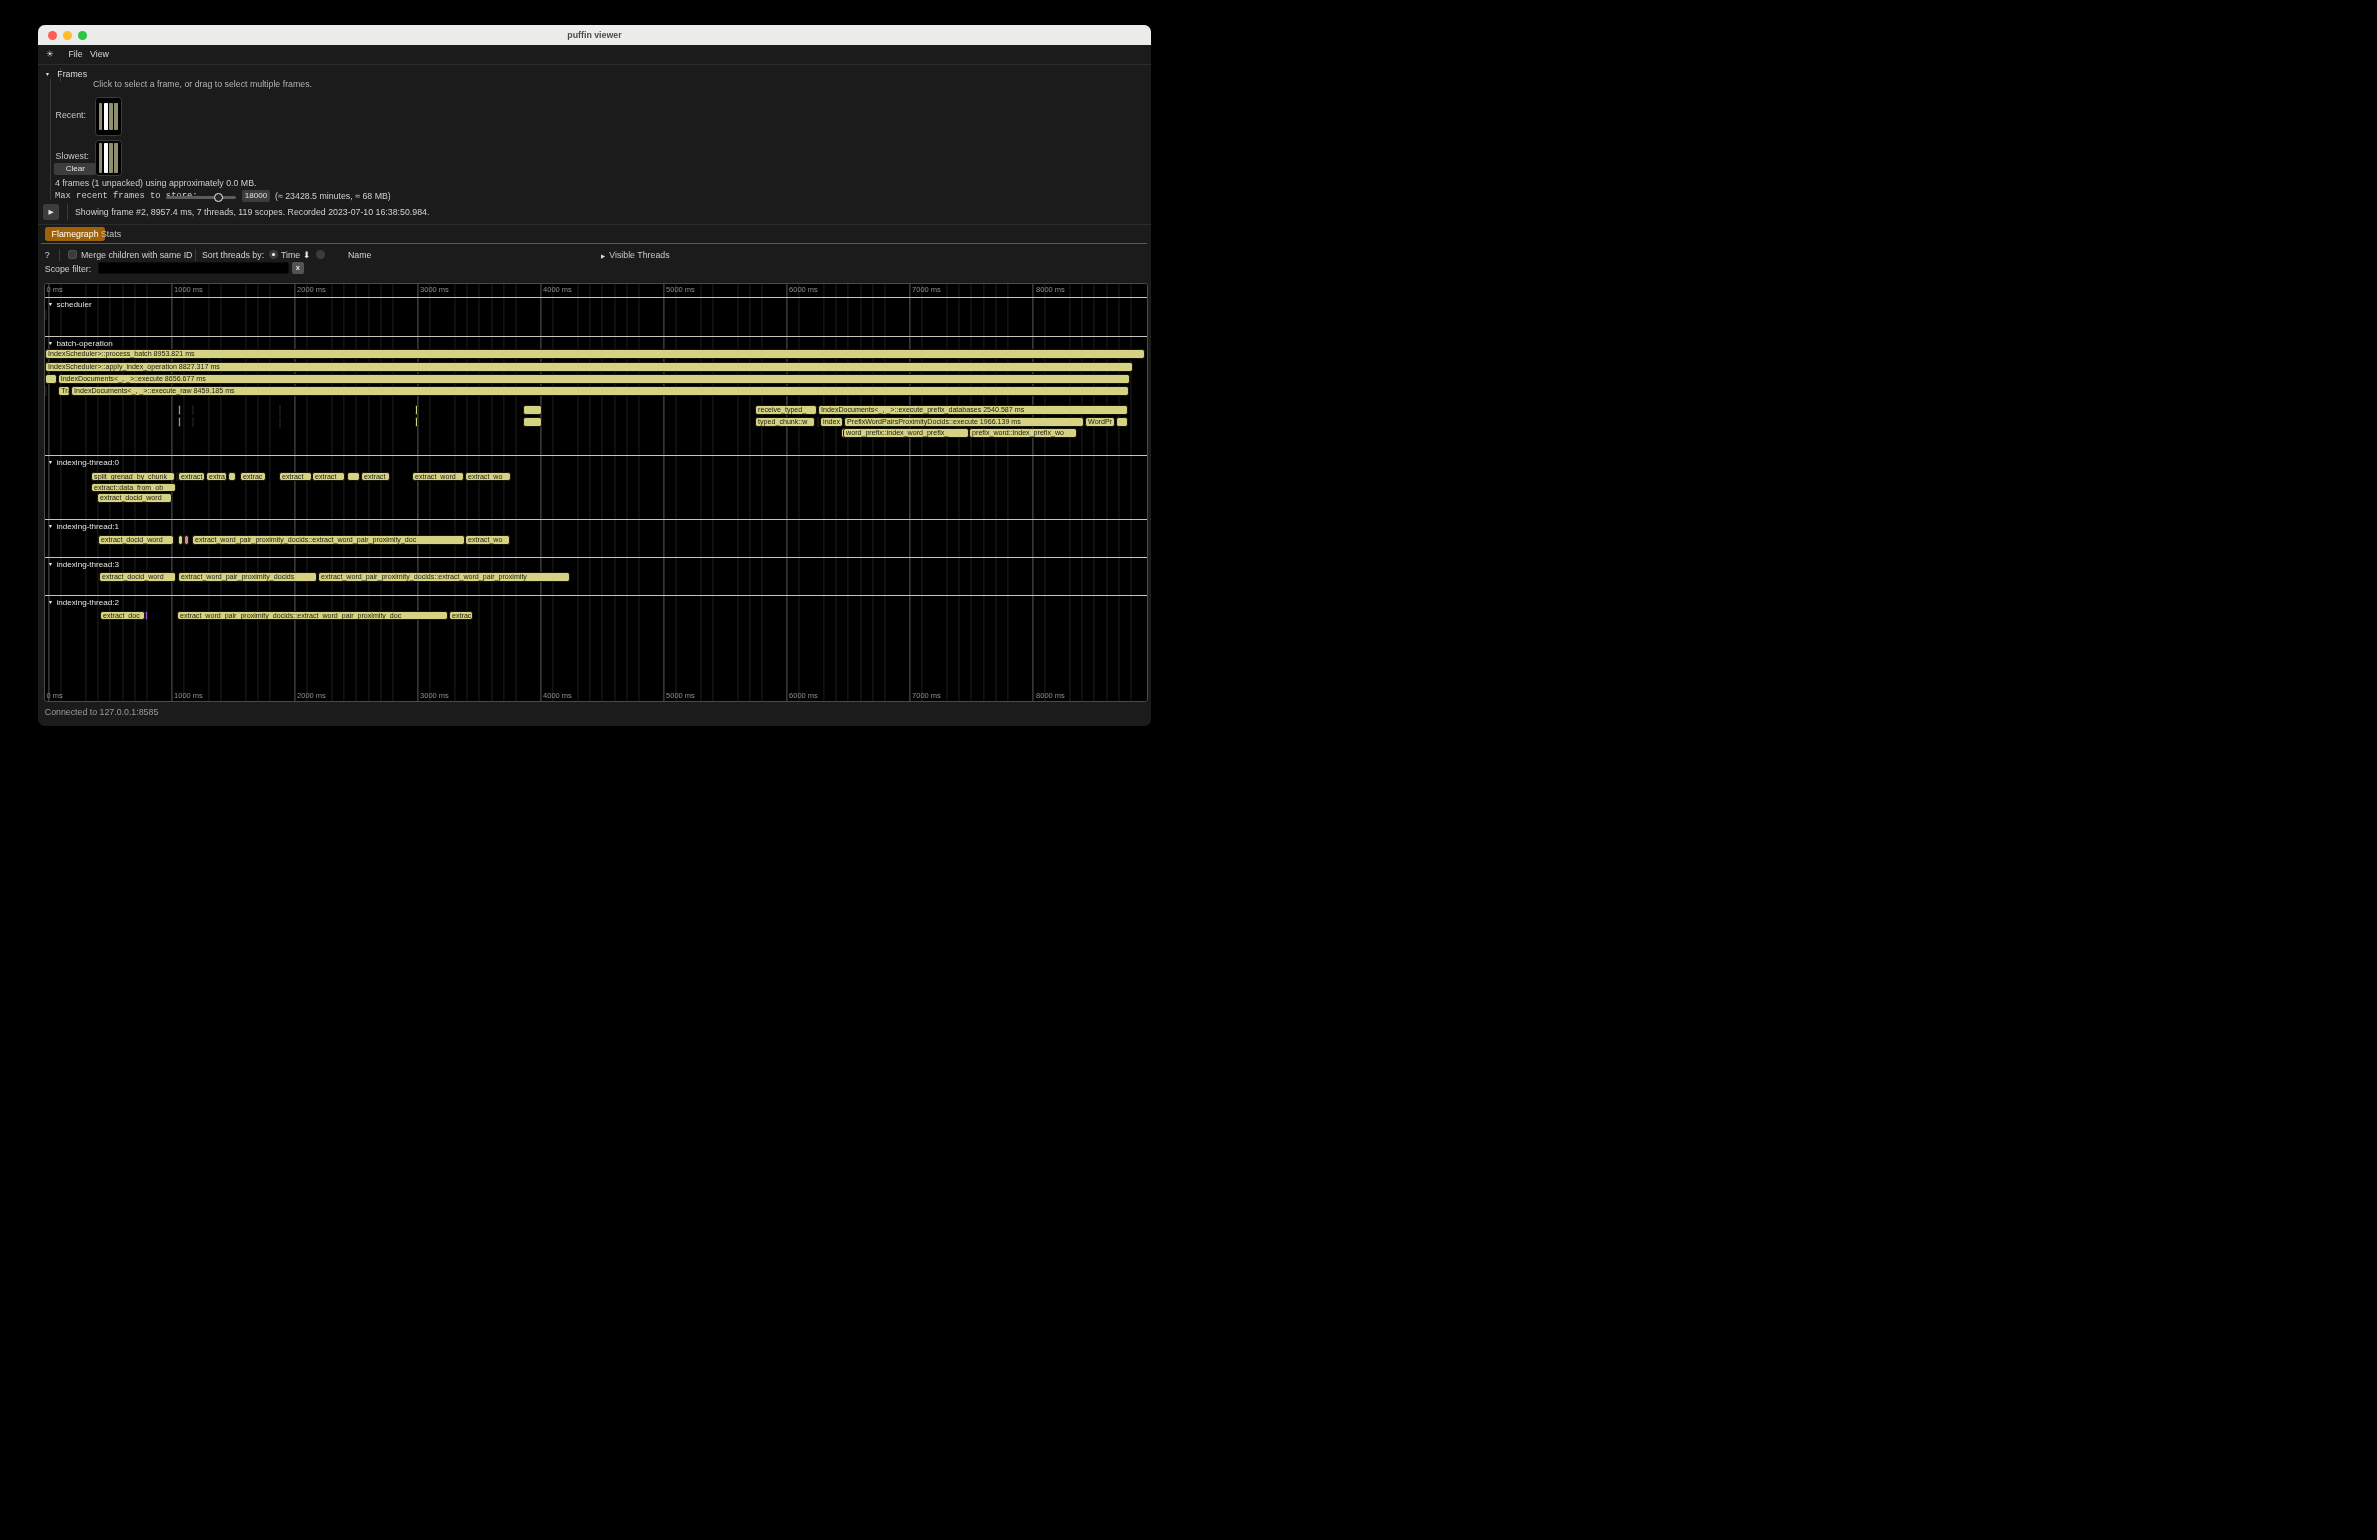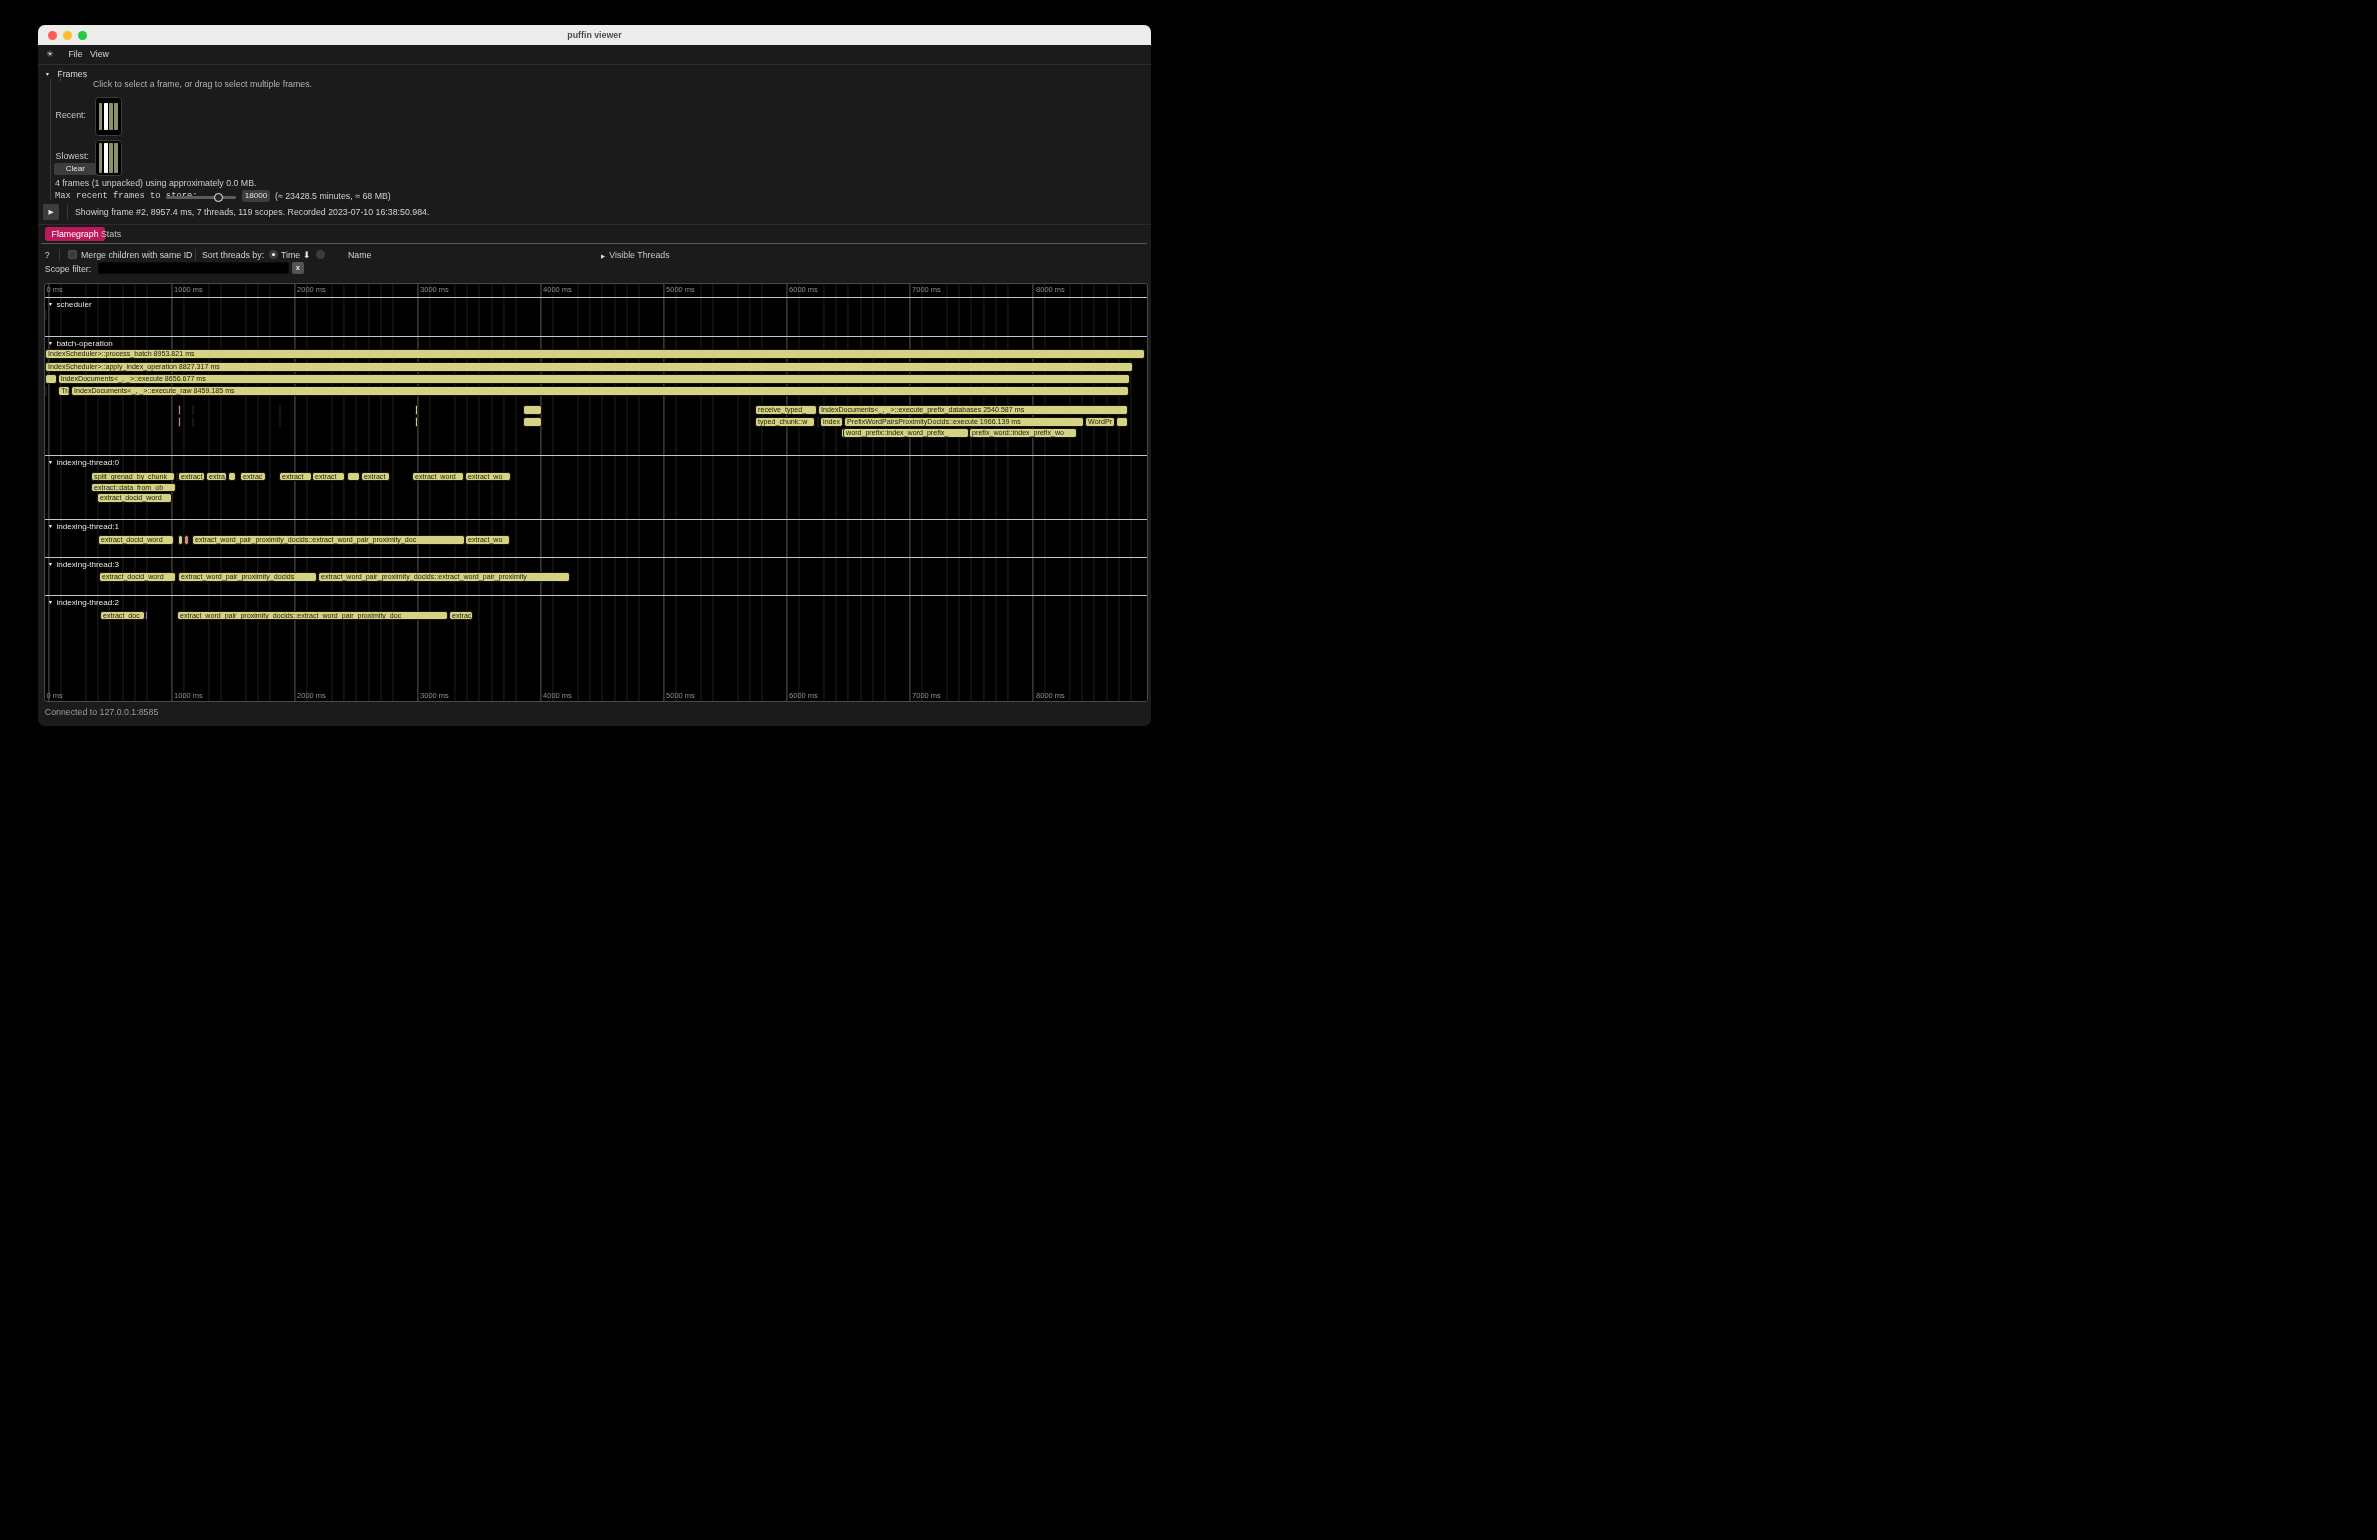--- a/index.html
+++ b/index.html
@@ -31,21 +31,21 @@
   .thumb .stripe{flex:1;background:#8f8e6d;border-radius:0.7px;}
   .thumb .stripe.sel{background:#ffffff;}
   .btn{background:#3d3d3d;border-radius:2px;color:#e3e3e3;font-size:8.1px;
     display:flex;align-items:center;justify-content:center;}
   .slider-track{position:absolute;background:#5c5c5c;border-radius:2px;}
   .slider-knob{position:absolute;width:8.8px;height:8.8px;border-radius:50%;
     background:#262626;border:1.4px solid #f2f2f2;box-sizing:border-box;}
   .hsep{position:absolute;height:0.7px;}
   
   #tab-flamegraph{position:absolute;left:6.8px;top:202px;padding:2px 6.8px;border-radius:2.7px;
-    background:#be185d;color:#fff;font-size:8.8px;}
+    background:#a16207;color:#fff;font-size:8.8px;}
   #tab-stats{position:absolute;left:63px;top:204px;color:#c3c3c3;font-size:8.8px;}
   .opt-text{position:absolute;font-size:8.8px;color:#d2d2d2;}
   .checkbox{position:absolute;width:8.8px;height:8.8px;background:#3c3c3c;
     border:0.7px solid #4e4e4e;border-radius:2px;box-sizing:border-box;}
   .radio{position:absolute;width:8.8px;height:8.8px;background:#3c3c3c;border-radius:50%;}
   .radio.sel::after{content:"";position:absolute;left:2.7px;top:2.7px;width:3.4px;height:3.4px;
     border-radius:50%;background:#fff;}
   #scope-input{position:absolute;left:60px;top:237px;width:191px;height:12.2px;background:#000;
     border:0.7px solid #0a0a0a;border-radius:2px;color:#ddd;font-size:8.1px;box-sizing:border-box;}
   

